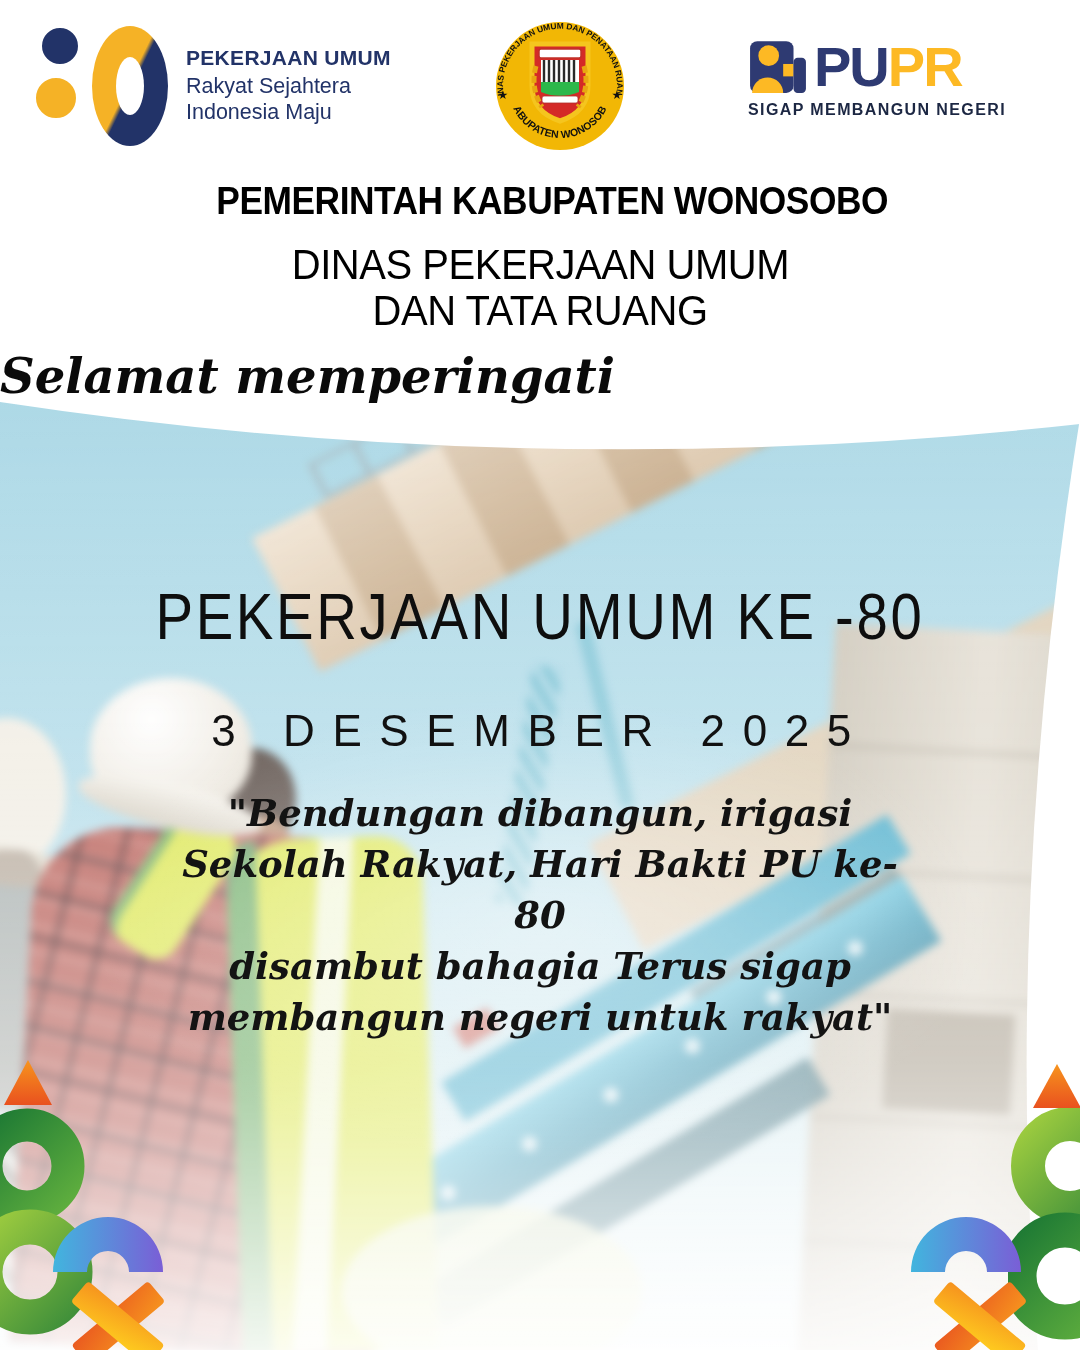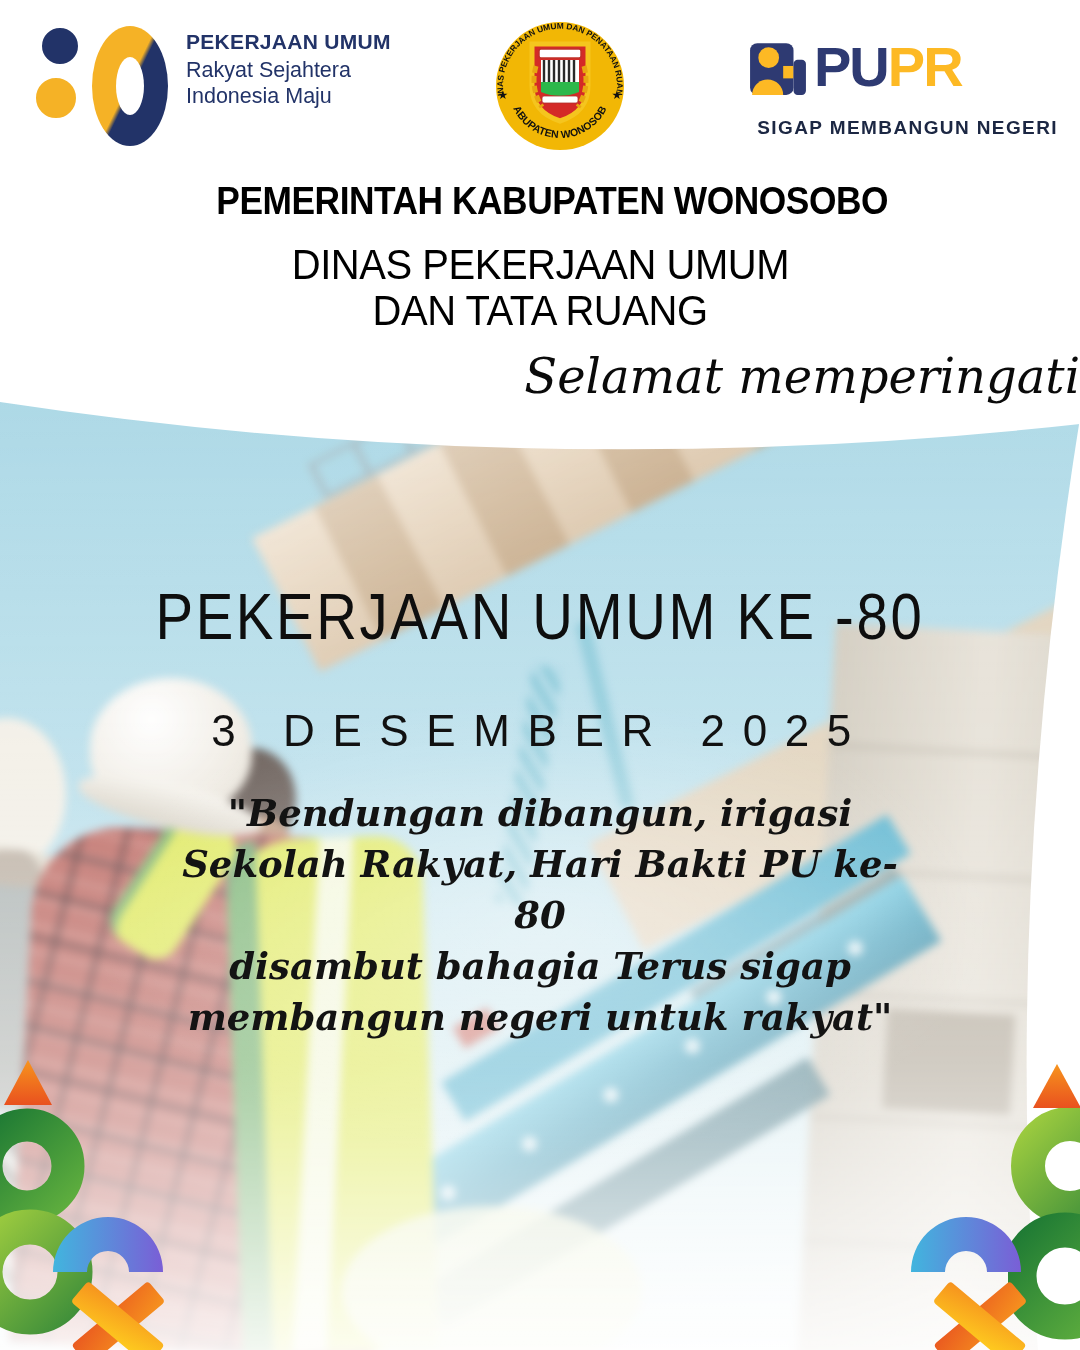--- a/index.html
+++ b/index.html
@@ -89,42 +89,42 @@
   .dateline { top: 706px; font-size: 44px; letter-spacing: .4em; color: #111; }
   .quote { position: absolute; top: 788px; left: 50%; transform: translateX(-50%); width: 724px; text-align: center;
            font-family: "DejaVu Serif", serif; font-style: italic; font-weight: bold; font-size: 37px; line-height: 1.38;
            color: #131313; z-index: 4; }
 
   
   .hdr { position: absolute; z-index: 5; }
   .h-gov { top: 180px; left: 12px; width: 100%; text-align: center; font-size: 38px; font-weight: bold; color: #000; }
   .h-gov .sq, .h-agency .sq { display: inline-block; transform: scaleX(.93); white-space: nowrap; letter-spacing: -.5px; }
   .h-agency { top: 242px; left: 0; width: 100%; text-align: center; font-size: 43px; font-weight: normal; color: #000; line-height: 1.06; }
-  .h-script { top: 348px; left: 0; width: 100%; text-align: right; font-family: "DejaVu Serif", serif;
-              font-style: italic; font-weight: normal; font-size: 48px; color: #0a0a0a; padding-left: 8px; }
+  .h-script { top: 348px; left: 0; width: 100%; text-align: left; font-family: "DejaVu Serif", serif;
+              font-style: italic; font-weight: bold; font-size: 48px; color: #0a0a0a; }
 
   .logo80 { left: 36px; top: 26px; width: 420px; height: 130px; }
   .logo80 .digits { position: absolute; left: 0; top: 0; width: 136px; height: 122px; }
   .digits div { position: absolute; }
   .l8t { left: 6px; top: 2px; width: 22px; height: 22px; border: 18px solid #223368; border-radius: 50%; z-index: 2; }
   .l8b { left: 0; top: 52px; width: 24px; height: 24px; border: 20px solid #f5b226; border-radius: 50%; z-index: 2; }
   .lz  { left: 56px; top: 0; width: 76px; height: 120px; border-radius: 50%;
          background: linear-gradient(116deg, #f5b226 48%, #223368 52%); z-index: 1; }
   .lz::after { content:""; position:absolute; left: 24px; top: 31px; width: 28px; height: 58px; border-radius: 50%; background: #fff; }
-  .logo80 .txt { position: absolute; left: 150px; top: 4px; color: #223368; }
+  .logo80 .txt { position: absolute; left: 150px; top: 20px; color: #223368; }
   .logo80 .txt .b { font-size: 21px; font-weight: bold; letter-spacing: .3px; margin-bottom: 3px; }
   .logo80 .txt .r { font-size: 21.5px; line-height: 1.22; }
 
   .sealwrap { left: 487px; top: 10px; }
 
   .pupr { left: 748px; top: 34px; width: 310px; }
-  .pupr .row { display: flex; align-items: center; }
+  .pupr .row { display: flex; align-items: flex-start; }
   .pupr .word { font-size: 56px; font-weight: bold; letter-spacing: -2px; margin-left: 6px; }
   .pu { color: #2e3a72; } .pr { color: #fdb924; }
-  .tagline { margin-top: 18px; font-size: 19px; font-weight: bold; color: #1c2743; letter-spacing: 1.4px; text-align: right; }
+  .tagline { margin-top: 2px; font-size: 16px; font-weight: bold; color: #1c2743; letter-spacing: 1.4px; }
 </style>
 </head>
 <body>
 
 <div id="poster">
 
   <svg width="0" height="0" style="position:absolute" aria-hidden="true">
     <defs>
       <linearGradient id="gTri" x1="0" y1="0" x2="0" y2="1">
         <stop offset="0" stop-color="#f7941d"></stop>

